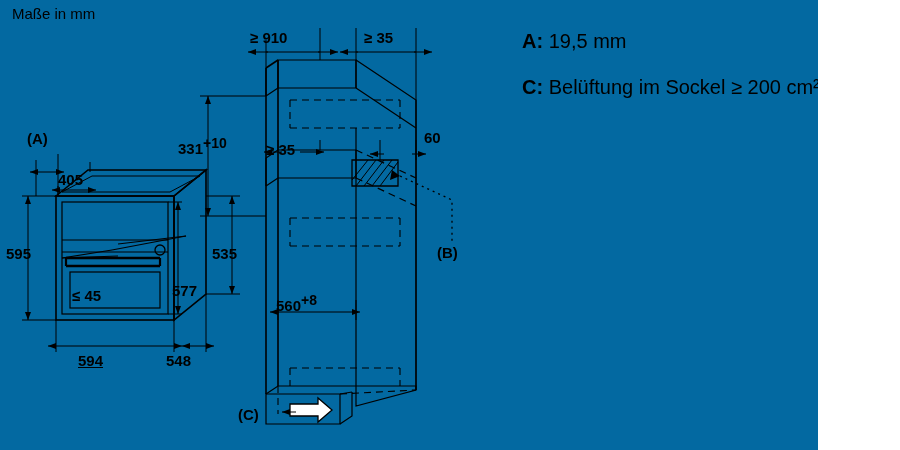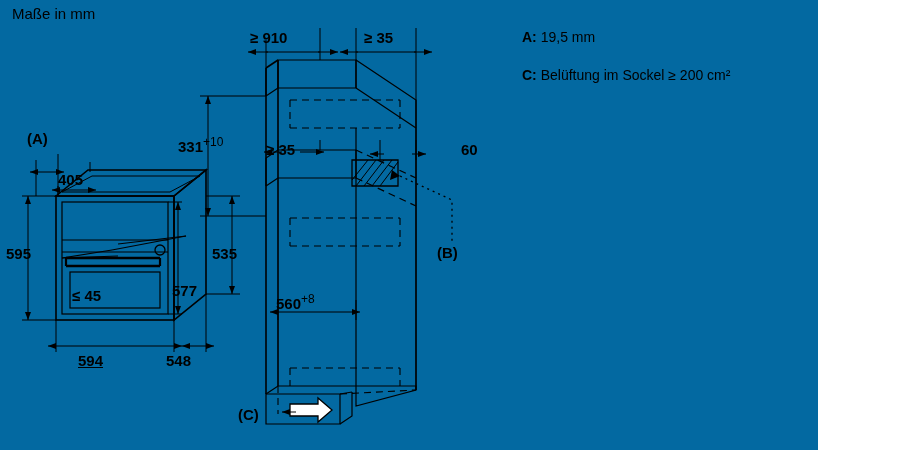--- a/index.html
+++ b/index.html
@@ -31,34 +31,34 @@
     line-height: 1.1;
   }
   .t-title {
     font-size: 15px;
   }
   .t-dim {
     font-size: 15px;
     font-weight: bold;
   }
   .t-dim .sup {
-    font-size: 12px;
+    font-size: 14px;
     vertical-align: super;
-    font-weight: normal;
+    font-weight: bold;
   }
   .legend {
     position: absolute;
     left: 522px;
     top: 28px;
     width: 360px;
   }
   .legend-row {
     display: block;
     margin-bottom: 19px;
-    font-size: 14px;
+    font-size: 20px;
     line-height: 1.35;
   }
   .legend-row .k {
     font-weight: bold;
   }
   .legend-row .v {
     font-weight: normal;
   }
 </style>
 </head>
@@ -244,21 +244,21 @@
   <div class="lbl t-dim" style="left:172px; top:283px;">577</div>
   <div class="lbl t-dim" style="left:212px; top:246px;">535</div>
   <div class="lbl t-dim" style="left:72px; top:288px;">≤ 45</div>
   <div class="lbl t-dim" style="left:78px; top:353px;text-decoration:underline;">594</div>
   <div class="lbl t-dim" style="left:166px; top:353px;">548</div>
 
   <div class="lbl t-dim" style="left:250px; top:30px;">≥ 910</div>
   <div class="lbl t-dim" style="left:364px; top:30px;">≥ 35</div>
   <div class="lbl t-dim" style="left:178px; top:136px;"><span>331</span><span class="sup">+10</span></div>
   <div class="lbl t-dim" style="left:266px; top:142px;">≥ 35</div>
-  <div class="lbl t-dim" style="left:424px; top:142px;margin-left:37px;">60</div>
+  <div class="lbl t-dim" style="left:424px; top:130px;">60</div>
   <div class="lbl t-dim" style="left:437px; top:245px;">(B)</div>
   <div class="lbl t-dim" style="left:276px; top:293px;"><span>560</span><span class="sup">+8</span></div>
   <div class="lbl t-dim" style="left:238px; top:407px;">(C)</div>
 
   <div class="legend">
     <div class="legend-row">
       <span class="k">A:</span>
       <span class="v">19,5 mm</span>
     </div>
     <div class="legend-row">

